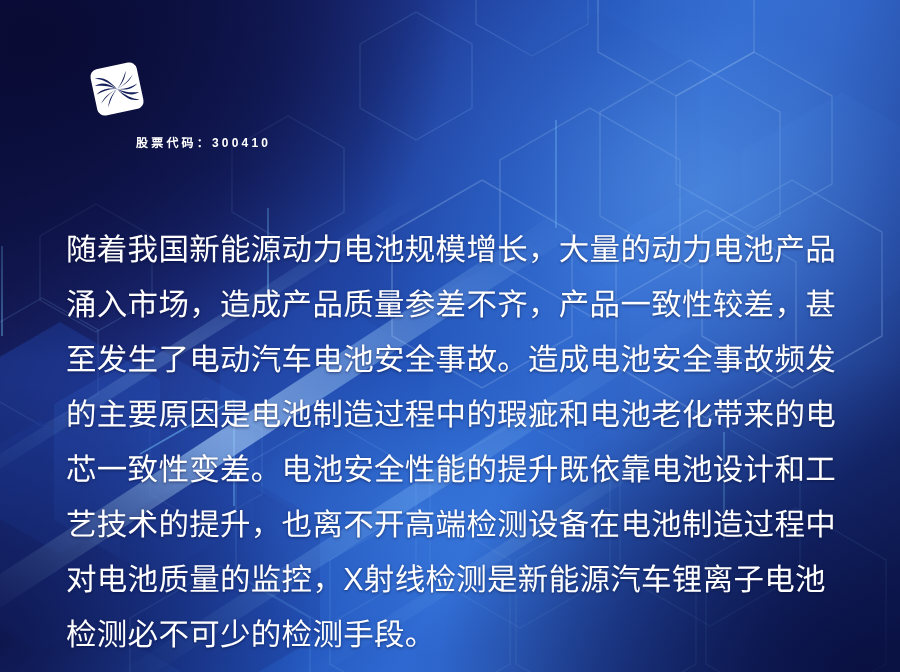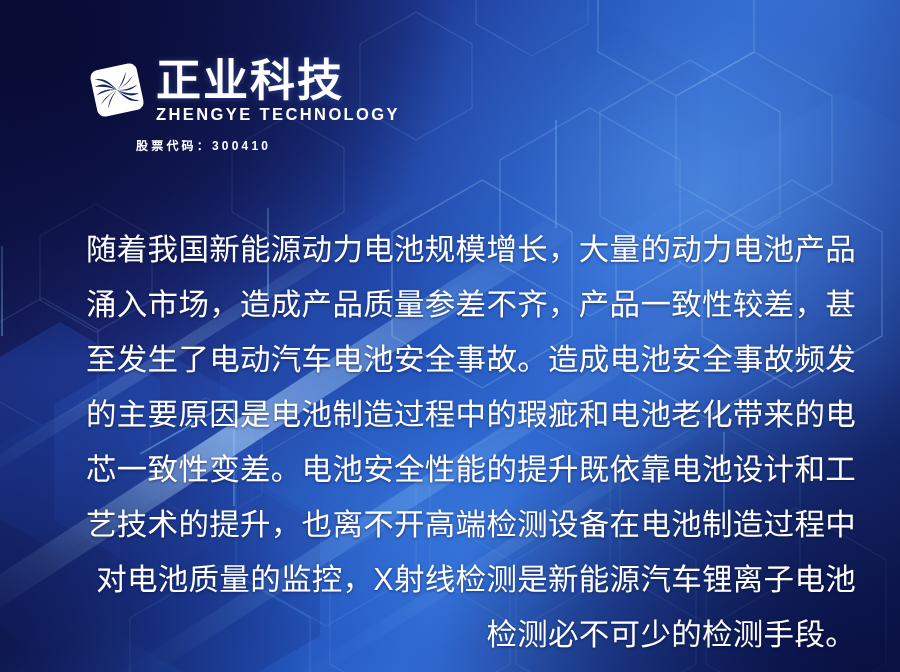--- a/index.html
+++ b/index.html
@@ -144,21 +144,21 @@
     position: absolute;
     left: 66px;
     top: 222px;
     width: 790px;
     font-family: "Liberation Sans", "DejaVu Sans", sans-serif;
     font-size: 30.5px;
     font-weight: 400;
     color: #ffffff;
     line-height: 55px;
     letter-spacing: 0.3px;
-    text-align: right;
+    text-align: left;
     text-shadow: 0 1px 3px rgba(4,10,48,0.55);
     white-space: pre-wrap;
   }
 </style>
 </head>
 <body>
 
 <div id="poster">
 
   <div class="bg-layer bg-base"></div>
@@ -270,24 +270,20 @@
             <path d="M50 50 C38 58 33 66 30 76 C37 64 43 55 50 50 Z"></path>
             <path d="M50 50 C62 70 70 74 82 74 C70 70 62 64 50 50 Z"></path>
             <path d="M50 50 C64 64 74 66 84 62 C71 61 62 58 50 50 Z"></path>
             <path d="M50 50 C66 56 76 54 84 48 C71 52 61 53 50 50 Z"></path>
             <path d="M50 50 C66 46 74 40 80 32 C69 42 60 47 50 50 Z"></path>
             <path d="M50 50 C62 42 67 34 70 24 C63 36 57 45 50 50 Z"></path>
           </g>
         </g>
       </svg>
 
-      <div class="logo-text-col">
-        <div class="brand-cn">正业科技</div>
-        <div class="brand-en">ZHENGYE TECHNOLOGY</div>
-      </div>
     </div>
 
     <div class="stock-code">股票代码：300410</div>
   </div>
 
   <div class="body-copy">随着我国新能源动力电池规模增长，大量的动力电池产品
 涌入市场，造成产品质量参差不齐，产品一致性较差，甚
 至发生了电动汽车电池安全事故。造成电池安全事故频发
 的主要原因是电池制造过程中的瑕疵和电池老化带来的电
 芯一致性变差。电池安全性能的提升既依靠电池设计和工

